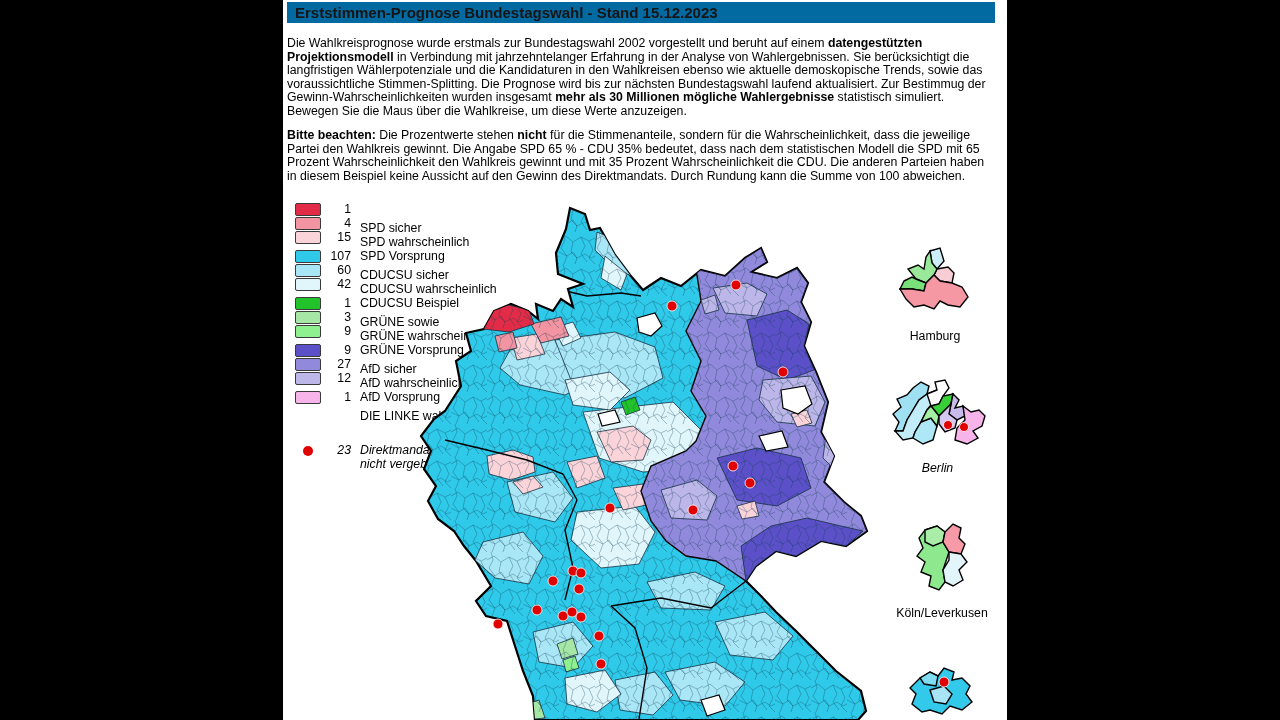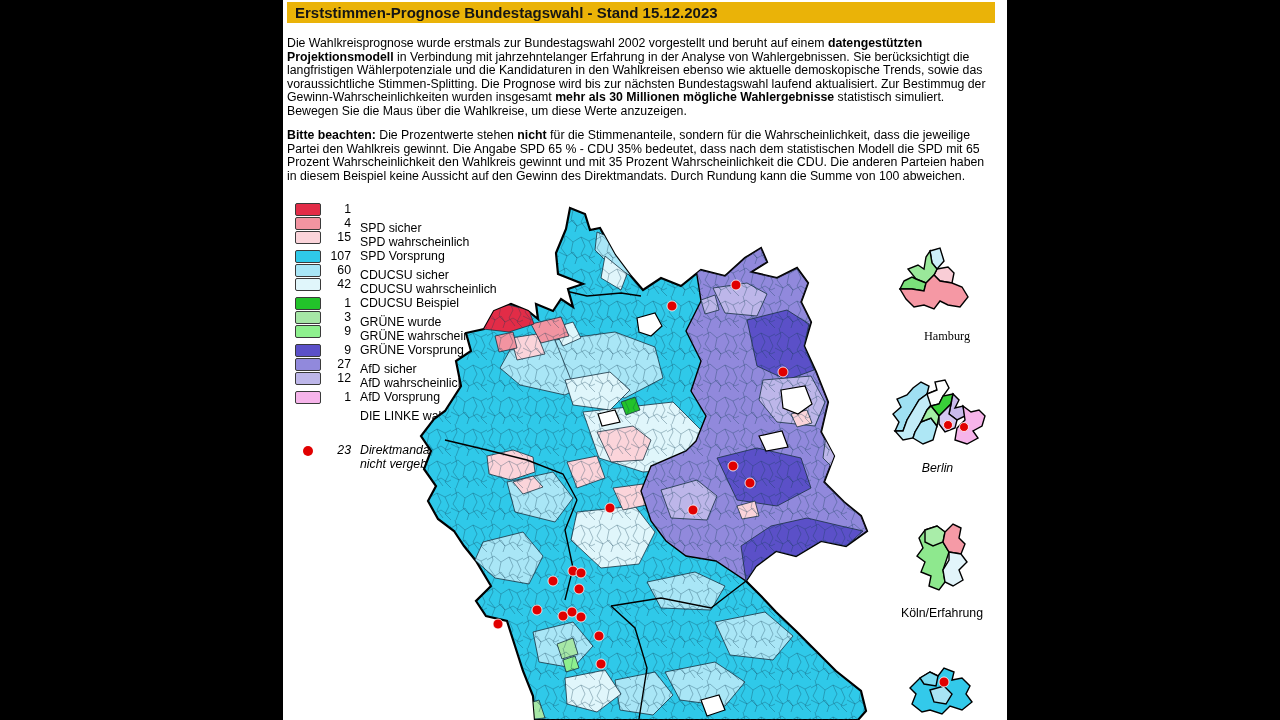--- a/index.html
+++ b/index.html
@@ -1,19 +1,19 @@
 <!DOCTYPE html>
 <html style="--spd-s: #e22c47; --spd-w: #f294a1; --spd-v: #fbd4da; --cdu-s: #2fc9e9; --cdu-w: #a9e6f6; --cdu-v: #e0f6fb; --gru-s: #22c32a; --gru-w: #a6e7a6; --gru-v: #8ef08e; --afd-s: #5b50c8; --afd-w: #9189dc; --afd-v: #bdb6e9; --lin-w: #f6b4ea; --dot: #e10000;"><head>
 <meta charset="utf-8">
 <style>
   html,body{margin:0;padding:0;background:#000;}
   .stage{position:relative;width:1280px;height:720px;background:#000;overflow:hidden;
          font-family:"Liberation Sans",sans-serif;color:#000;}
   .panel{position:absolute;left:283px;top:0;width:724px;height:720px;background:#fff;}
-  .titlebar{position:absolute;left:4px;top:2px;width:700px;height:21px;background:#eab308;
+  .titlebar{position:absolute;left:4px;top:2px;width:700px;height:21px;background:#0369a1;
             font-size:15px;font-weight:bold;line-height:21px;padding-left:8px;color:#151515;}
   .para{position:absolute;left:4px;width:702px;font-size:12.3px;line-height:13.5px;margin:0;}
   .p1{top:37px;}
   .p2{top:129px;}
   .legend{position:absolute;left:12px;top:202px;font-size:12.3px;}
   .lg-group{margin-bottom:5px;}
   .lg-row{display:flex;align-items:center;height:14px;}
   .lg-swatch{width:24px;height:11px;border:1px solid #3a3a3a;border-radius:2px;flex:0 0 auto;}
   .lg-count{width:26px;text-align:right;margin-left:4px;flex:0 0 auto;}
   .lg-label{margin-left:9px;white-space:nowrap;margin-top:37px;}
@@ -75,21 +75,21 @@
           <div class="lg-row">
             <span class="lg-swatch" style="background: rgb(224, 246, 251);"></span>
             <span class="lg-count">42</span>
             <span class="lg-label">CDUCSU Beispiel</span>
           </div>
         </div>
         <div class="lg-group">
           <div class="lg-row">
             <span class="lg-swatch" style="background: rgb(34, 195, 42);"></span>
             <span class="lg-count">1</span>
-            <span class="lg-label">GRÜNE wurde</span>
+            <span class="lg-label">GRÜNE sowie</span>
           </div>
           <div class="lg-row">
             <span class="lg-swatch" style="background: rgb(166, 231, 166);"></span>
             <span class="lg-count">3</span>
             <span class="lg-label">GRÜNE wahrscheinlich</span>
           </div>
           <div class="lg-row">
             <span class="lg-swatch" style="background: rgb(142, 240, 142);"></span>
             <span class="lg-count">9</span>
             <span class="lg-label">GRÜNE Vorsprung</span>
@@ -238,21 +238,21 @@
     <div class="inset" style="left:607px;top:243px;width:90px;height:85px;">
       <svg viewBox="0 0 90 85" width="90" height="85">
         <g stroke="#000" stroke-width="1.4">
           <path fill="#cdeef9" d="M40,8 L50,5 54,18 47,26 42,20 Z"></path>
           <path fill="#f9cdd6" d="M47,26 L58,24 64,30 62,40 50,38 44,32 Z"></path>
           <path fill="#9ae89a" d="M28,22 L34,26 36,14 40,8 42,20 47,26 44,32 36,40 26,36 18,26 Z"></path>
           <path fill="#7ae07a" d="M14,38 L22,34 26,36 36,40 34,48 22,46 10,46 Z"></path>
           <path fill="#f598a4" d="M10,46 L22,46 34,48 36,40 44,32 50,38 62,40 72,44 78,54 70,64 58,62 50,58 44,66 34,62 24,64 16,56 Z"></path>
         </g>
       </svg>
-      <div class="inset-label" style="left:12px;top:86px;width:90px;font-family:Liberation Serif, serif;">Hamburg</div>
+      <div class="inset-label" style="left:0;top:86px;width:90px;">Hamburg</div>
     </div>
 
     <div class="inset" style="left:602px;top:376px;width:105px;height:85px;">
       <svg viewBox="0 0 105 85" width="105" height="85">
         <g stroke="#000" stroke-width="1.4">
           <path fill="#9fe0f3" d="M10,55 L14,46 8,38 16,31 12,23 22,19 28,12 36,6 44,10 42,18 34,24 28,34 22,44 18,55 Z"></path>
           <path fill="#c2ecf8" d="M18,55 L22,44 28,34 34,24 42,18 52,14 50,24 42,34 36,46 30,56 28,62 18,64 10,55 Z"></path>
           <path fill="#aee7f5" d="M28,62 L30,56 36,46 46,42 52,50 48,64 38,68 Z"></path>
           <path fill="#ffffff" d="M42,18 L52,14 50,6 60,4 64,12 58,20 54,28 46,30 Z"></path>
           <path fill="#39cf39" d="M46,30 L54,28 58,20 68,18 66,28 60,34 54,40 Z"></path>
@@ -271,21 +271,21 @@
 
     <div class="inset" style="left:612px;top:518px;width:95px;height:90px;">
       <svg viewBox="0 0 95 90" width="95" height="90">
         <g stroke="#000" stroke-width="1.4">
           <path fill="#8ee88e" d="M30,12 L42,8 50,14 48,24 54,34 48,52 50,64 44,72 34,68 36,58 26,54 30,44 22,38 28,30 24,20 Z"></path>
           <path fill="#a9eda9" d="M30,12 L42,8 50,14 48,24 38,28 30,24 Z"></path>
           <path fill="#f59aa6" d="M50,14 L58,6 66,10 64,20 70,26 66,36 54,34 48,24 Z"></path>
           <path fill="#e2f5fb" d="M66,36 L72,44 64,52 68,62 58,68 50,64 48,52 54,42 54,34 Z"></path>
         </g>
       </svg>
-      <div class="inset-label" style="left:-13px;top:88px;width:120px;">Köln/Erfahrung</div>
+      <div class="inset-label" style="left:-13px;top:88px;width:120px;">Köln/Leverkusen</div>
     </div>
 
     <div class="inset" style="left:617px;top:660px;width:85px;height:60px;">
       <svg viewBox="0 0 85 60" width="85" height="60">
         <g stroke="#000" stroke-width="1.4">
           <path fill="#33c9ea" d="M20,18 L30,12 38,16 44,8 54,12 52,20 62,18 70,26 66,34 72,42 62,50 50,46 42,54 30,50 22,52 12,44 16,34 10,28 Z"></path>
           <path fill="#7fdcf1" d="M20,18 L30,12 38,16 36,26 24,24 Z"></path>
           <path fill="#a8e4f4" d="M30,30 L44,26 52,34 46,44 34,42 Z"></path>
         </g>
         <circle class="f-dot" cx="44" cy="22" r="5" stroke="#fff" stroke-width="0.8"></circle>

